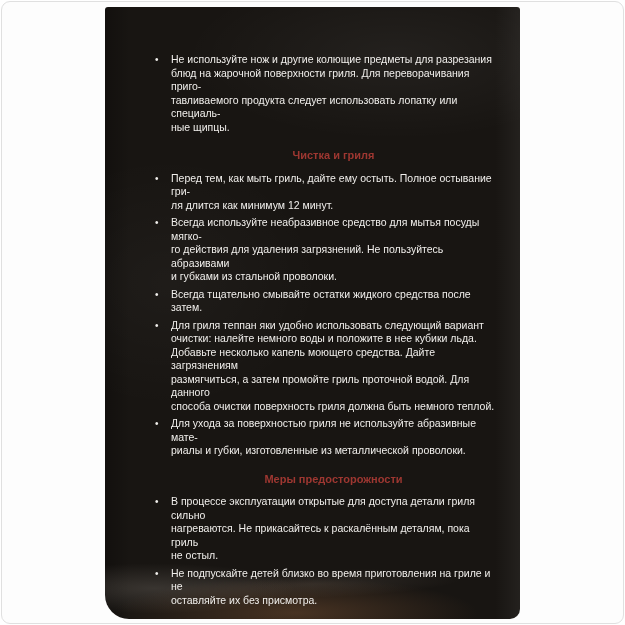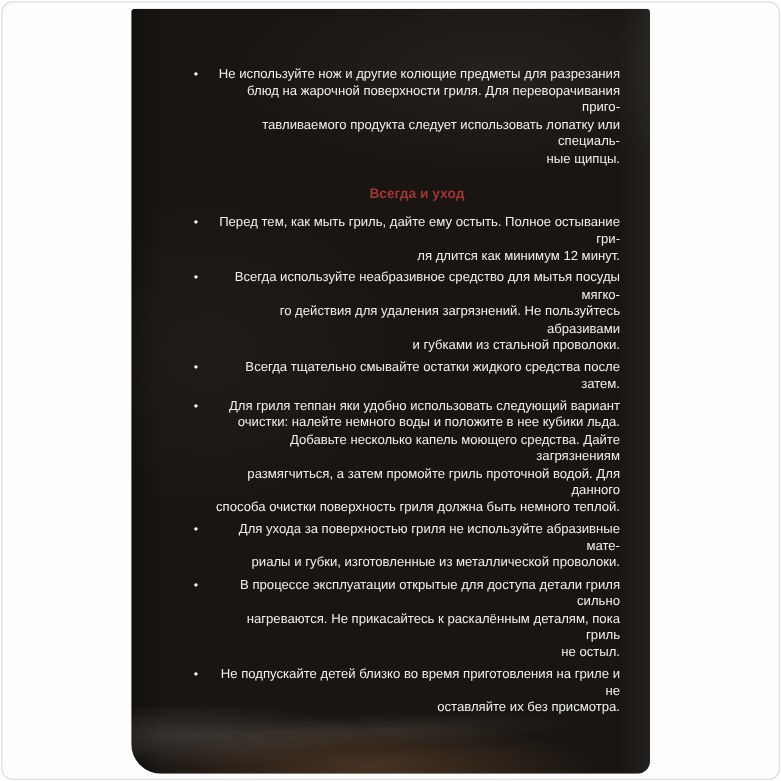--- a/index.html
+++ b/index.html
@@ -71,42 +71,41 @@
   }
   .dot{
     flex:0 0 16px;
     font-size:10px;
     line-height:13.5px;
     color:var(--body-color);
   }
   .btxt{
     flex:1 1 auto;
     white-space:pre-line;
-    text-align:right;
   }
 </style>
 </head>
 <body>
 
 <div class="photo-frame">
   <div class="page">
     <div class="content">
         <section class="sec">
           <ul class="bullets">
             <li>
               <span class="dot">•</span>
               <span class="btxt">Не используйте нож и другие колющие предметы для разрезания
 блюд на жарочной поверхности гриля. Для переворачивания приго-
 тавливаемого продукта следует использовать лопатку или специаль-
 ные щипцы.</span>
             </li>
           </ul>
         </section>
         <section class="sec">
-          <div class="heading">Всегда и уход</div>
+          <div class="heading">Чистка и гриля</div>
           <ul class="bullets">
             <li>
               <span class="dot">•</span>
               <span class="btxt">Перед тем, как мыть гриль, дайте ему остыть. Полное остывание гри-
 ля длится как минимум 12 минут.</span>
             </li>
             <li>
               <span class="dot">•</span>
               <span class="btxt">Всегда используйте неабразивное средство для мытья посуды мягко-
 го действия для удаления загрязнений. Не пользуйтесь абразивами
@@ -125,20 +124,21 @@
 способа очистки поверхность гриля должна быть немного теплой.</span>
             </li>
             <li>
               <span class="dot">•</span>
               <span class="btxt">Для ухода за поверхностью гриля не используйте абразивные мате-
 риалы и губки, изготовленные из металлической проволоки.</span>
             </li>
           </ul>
         </section>
         <section class="sec">
+          <div class="heading">Меры предосторожности</div>
           <ul class="bullets">
             <li>
               <span class="dot">•</span>
               <span class="btxt">В процессе эксплуатации открытые для доступа детали гриля сильно
 нагреваются. Не прикасайтесь к раскалённым деталям, пока гриль
 не остыл.</span>
             </li>
             <li>
               <span class="dot">•</span>
               <span class="btxt">Не подпускайте детей близко во время приготовления на гриле и не

